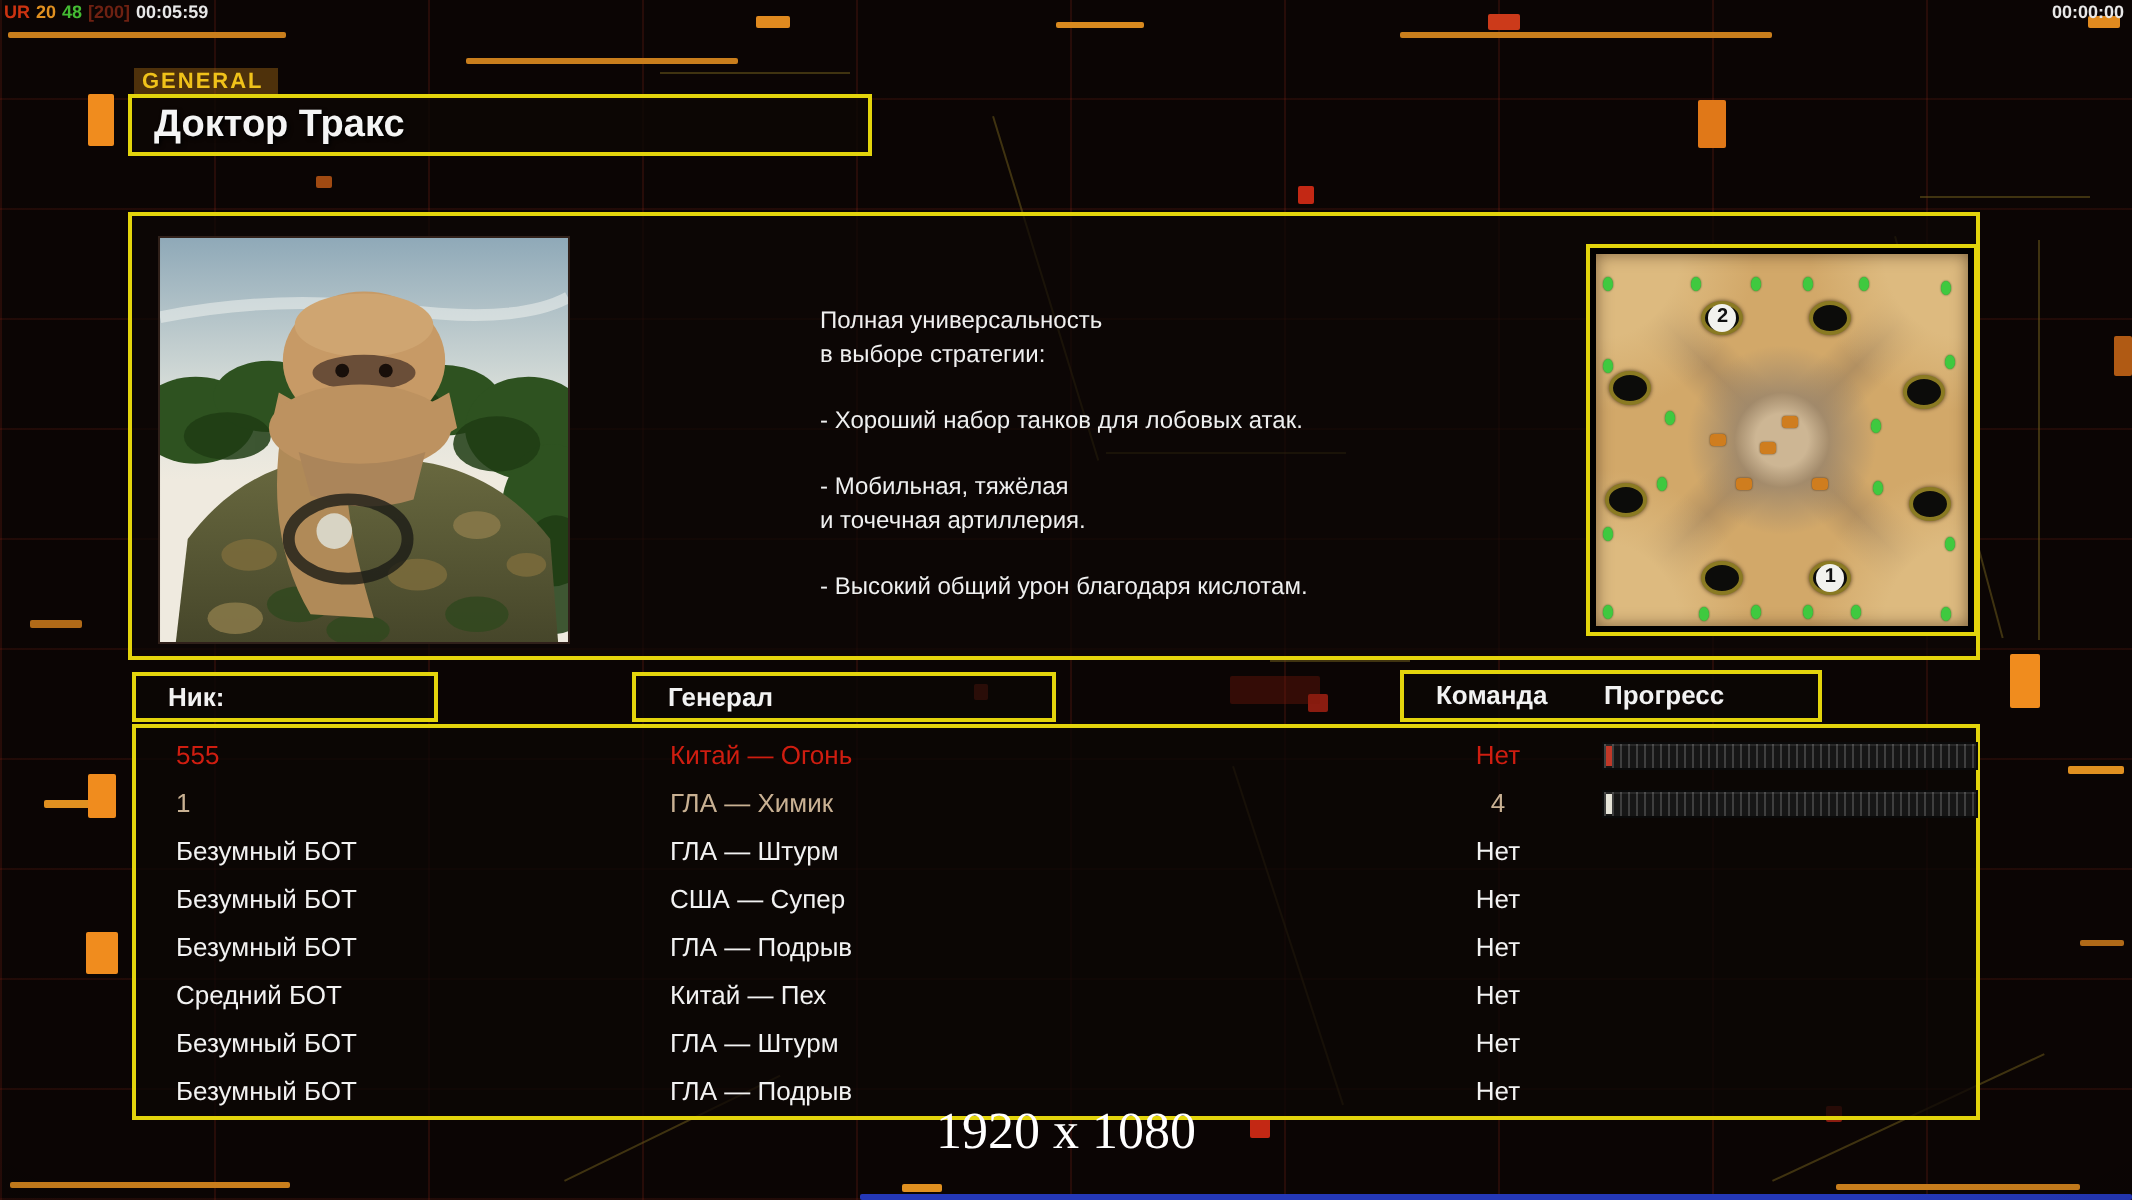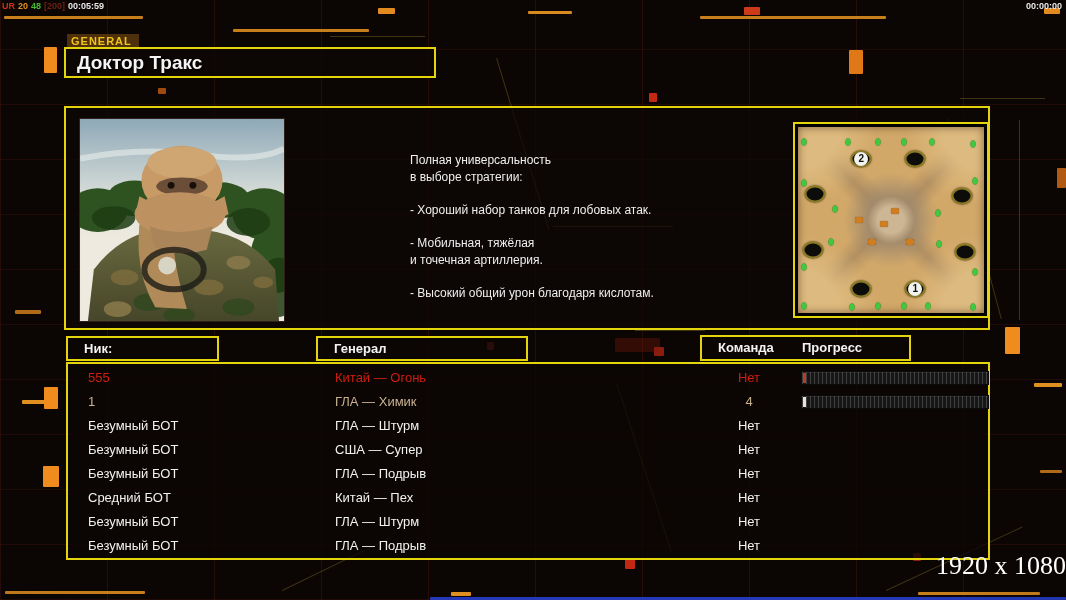--- a/index.html
+++ b/index.html
@@ -79,21 +79,21 @@
   .trow{position:relative;height:24px;font-size:13px;}
   .trow span{position:absolute;line-height:24px;white-space:nowrap;}
   .c-nick{left:20px;}
   .c-gen{left:267px;}
   .c-team{left:646px;width:70px;text-align:center;}
   .pbar{position:absolute;left:734px;top:6px;width:186px;height:12px;
     background:repeating-linear-gradient(90deg,#3f3f3f 0 1px,#161616 1px 4px);
     box-shadow:inset 0 1px 0 rgba(255,255,255,.08), 0 0 0 1px #0a0a0a;}
   .ptick{position:absolute;left:1px;top:1px;width:3px;height:10px;}
 
-  .footer-res{position:absolute;left:0;right:0;top:551px;z-index:4;text-align:right;
+  .footer-res{position:absolute;left:0;right:0;top:551px;z-index:4;text-align:center;
     font-family:"Liberation Serif",serif;font-size:26px;color:#ffffff;pointer-events:none;}
 </style>
 </head>
 <body>
 
 <div id="stage">
   <div class="grid-layer"></div>
   <div id="decor">
       <div class="d-line" style="left: 4px; top: 16px; width: 139px; height: 3px; background: rgb(201, 126, 28);"></div>
       <div class="d-line" style="left: 233px; top: 29px; width: 136px; height: 3px; background: rgb(201, 126, 28);"></div>

